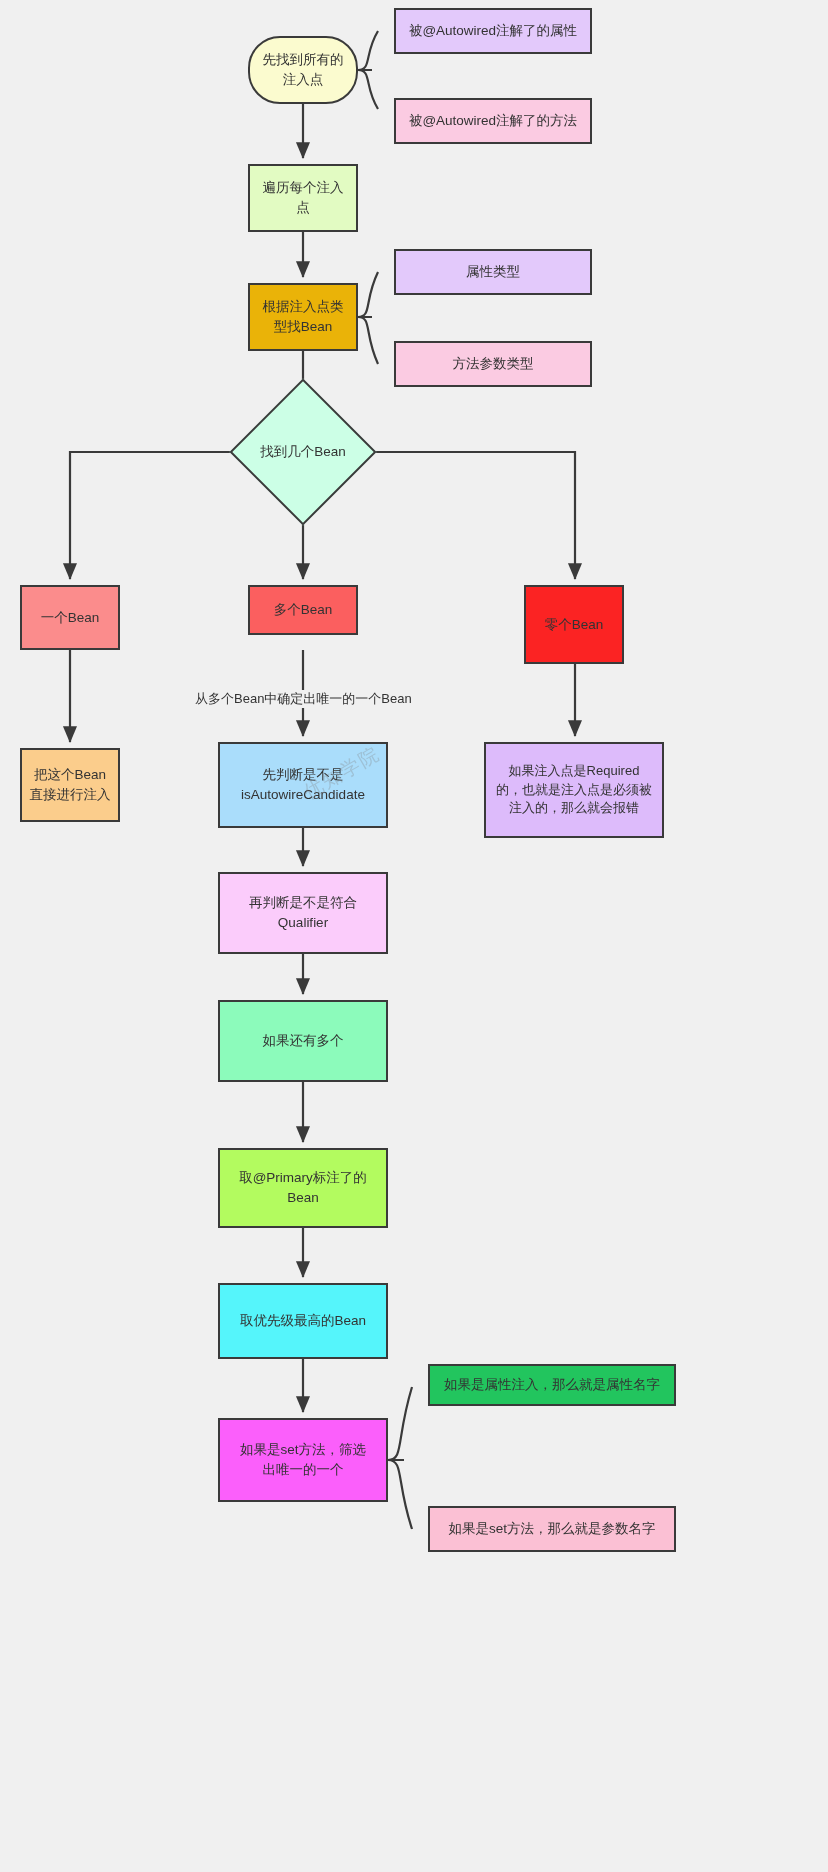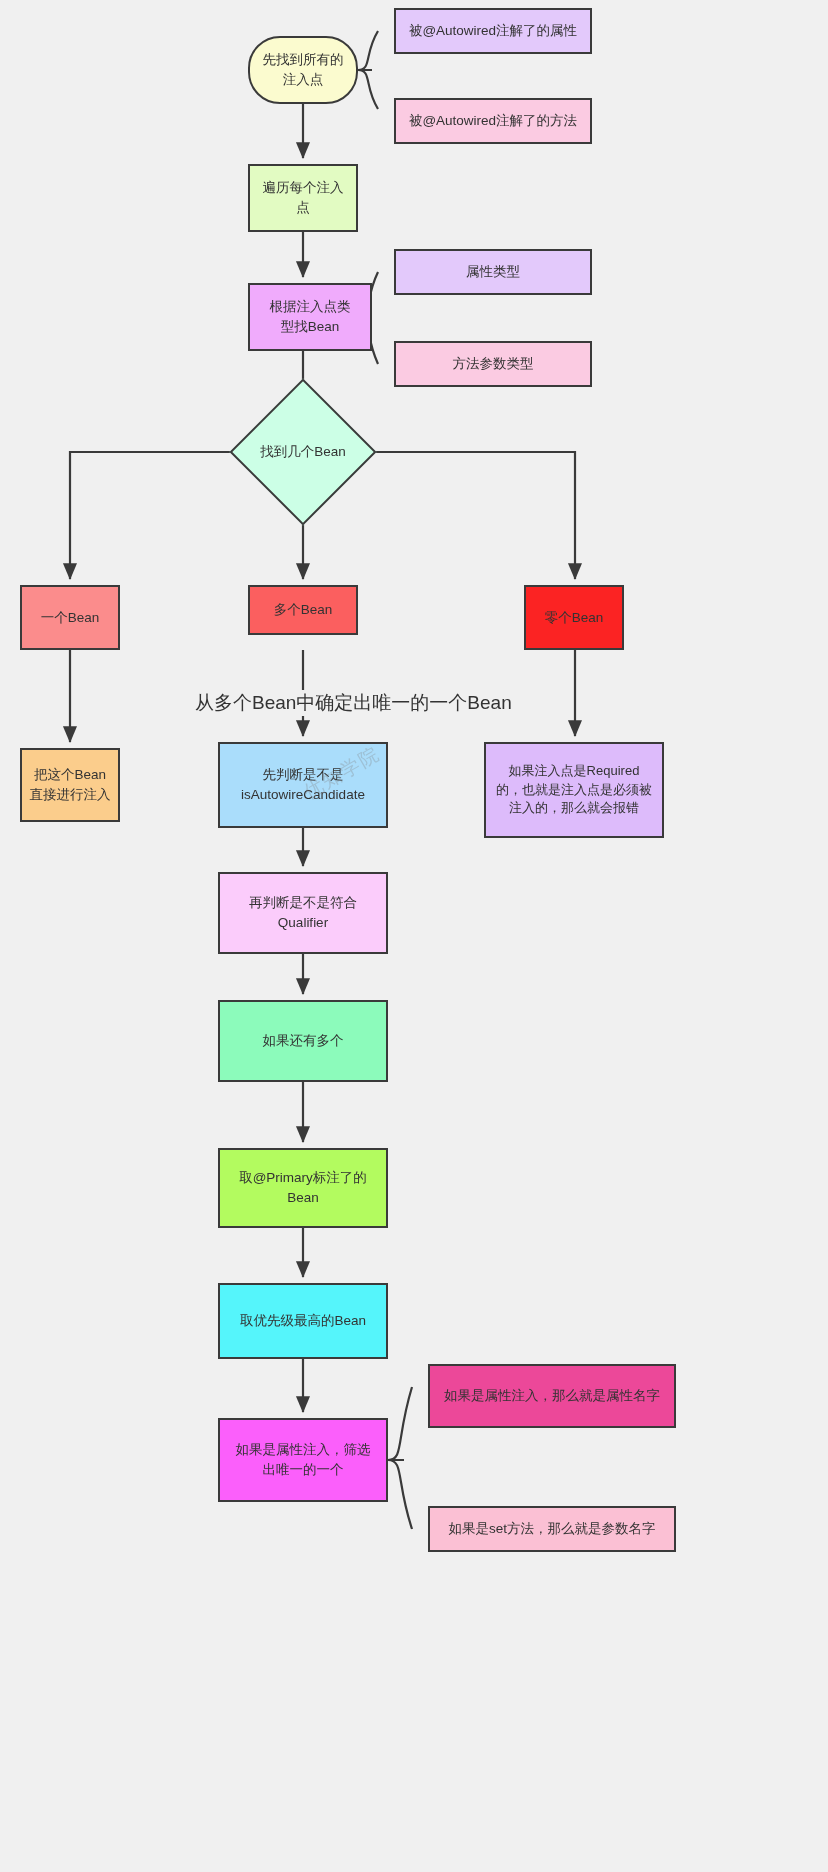--- a/index.html
+++ b/index.html
@@ -55,21 +55,21 @@
     position: absolute;
     left: 50%; top: 50%;
     width: 104px; height: 104px;
     margin-left: -52px; margin-top: -52px;
     background: #ccffe6;
     border: 2.5px solid #3a3a3a;
     transform: rotate(45deg);
   }
   .edge-label {
     position: absolute;
-    font-size: 19px;
+    font-size: 13px;
     color: #333;
     background: #f0f0f0;
     padding: 0 3px;
     white-space: nowrap;
   }
   .watermark {
     position: absolute;
     left: 300px; top: 760px;
     font-size: 19px;
     color: rgba(130,130,130,0.30);
@@ -121,37 +121,37 @@
   <div class="node" style="left:248px;top:36px;width:110px;height:68px;background:#fbfbcf;border-radius:32px;">先找到所有的
 注入点</div>
 
   <div class="node" style="left:394px;top:8px;width:198px;height:46px;background:#e3c9fb;">被@Autowired注解了的属性</div>
 
   <div class="node" style="left:394px;top:98px;width:198px;height:46px;background:#fbcbe2;">被@Autowired注解了的方法</div>
 
   <div class="node" style="left:248px;top:164px;width:110px;height:68px;background:#e2fbc2;font-family:Liberation Serif, serif;">遍历每个注入
 点</div>
 
-  <div class="node" style="left:248px;top:283px;width:124px;height:68px;background:#f0abfc;">根据注入点类
+  <div class="node" style="left:248px;top:283px;width:110px;height:68px;background:#eab308;">根据注入点类
 型找Bean</div>
 
   <div class="node" style="left:394px;top:341px;width:198px;height:46px;background:#fbcbe2;">方法参数类型</div>
 
   <div class="node" style="left:394px;top:249px;width:198px;height:46px;background:#e3c9fb;">属性类型</div>
 
   <div class="diamond" style="left:248px;top:398px;width:110px;height:108px;">
     <span class="dshape"></span>
     <span class="dlabel">找到几个Bean</span>
   </div>
 
   <div class="node" style="left:20px;top:585px;width:100px;height:65px;background:#fb8c8c;">一个Bean</div>
 
   <div class="node" style="left:248px;top:585px;width:110px;height:50px;background:#fb5f5f;">多个Bean</div>
 
-  <div class="node" style="left:524px;top:585px;width:100px;height:65px;background:#fb2323;">零个Bean</div>
+  <div class="node" style="left:524px;top:585px;width:100px;height:79px;background:#fb2323;">零个Bean</div>
 
   <div class="node" style="left:20px;top:748px;width:100px;height:74px;background:#fbcd8c;">把这个Bean
 直接进行注入</div>
 
   <div class="node" style="left:218px;top:742px;width:170px;height:86px;background:#aaddfb;">先判断是不是
 isAutowireCandidate</div>
 
   <div class="node" style="left:484px;top:742px;width:180px;height:96px;background:#ddbbfb;font-size:13px;">如果注入点是Required
 的，也就是注入点是必须被
 注入的，那么就会报错</div>
@@ -159,24 +159,24 @@
   <div class="node" style="left:218px;top:872px;width:170px;height:82px;background:#fbccfb;">再判断是不是符合
 Qualifier</div>
 
   <div class="node" style="left:218px;top:1000px;width:170px;height:82px;background:#8cfbbb;">如果还有多个</div>
 
   <div class="node" style="left:218px;top:1148px;width:170px;height:80px;background:#b3fb5f;">取@Primary标注了的
 Bean</div>
 
   <div class="node" style="left:218px;top:1283px;width:170px;height:76px;background:#55f5fb;">取优先级最高的Bean</div>
 
-  <div class="node" style="left:218px;top:1418px;width:170px;height:84px;background:#fb5ffb;">如果是属性注入，筛选
+  <div class="node" style="left:218px;top:1418px;width:170px;height:84px;background:#fb5ffb;">如果是set方法，筛选
 出唯一的一个</div>
 
-  <div class="node" style="left:428px;top:1364px;width:248px;height:64px;background:#ec4899;">如果是属性注入，那么就是属性名字</div>
+  <div class="node" style="left:428px;top:1364px;width:248px;height:42px;background:#22c55e;">如果是属性注入，那么就是属性名字</div>
 
   <div class="node" style="left:428px;top:1506px;width:248px;height:46px;background:#fbc0d4;">如果是set方法，那么就是参数名字</div>
 
   <div class="edge-label" style="left:192px;top:690px;">从多个Bean中确定出唯一的一个Bean</div>
 
   <div class="watermark">优知学院</div>
 
 </div>
 
 </body></html>

